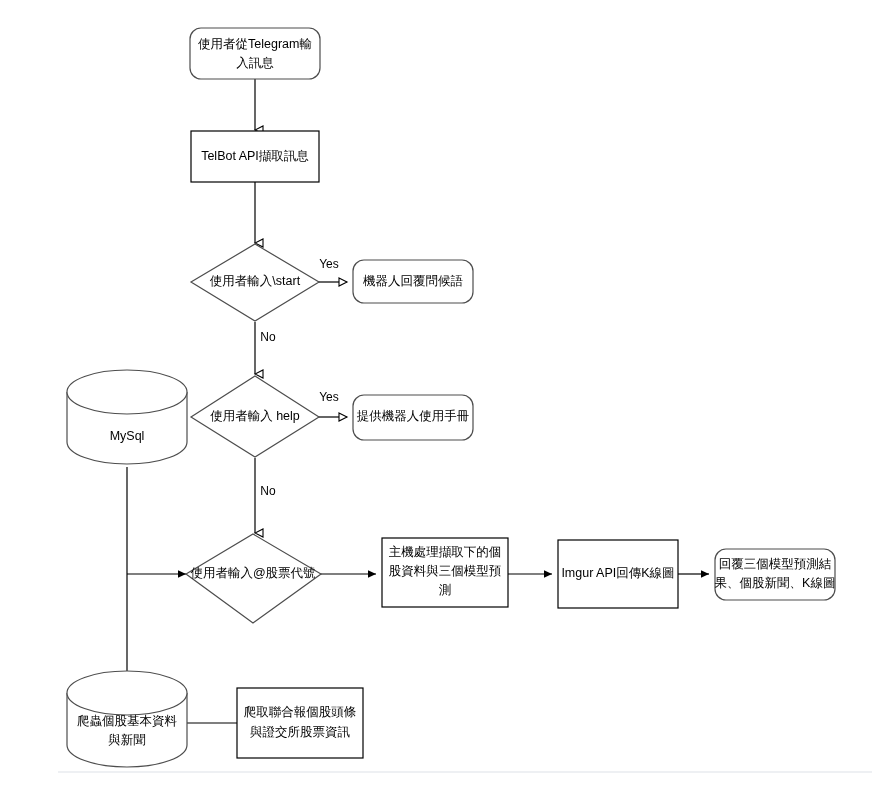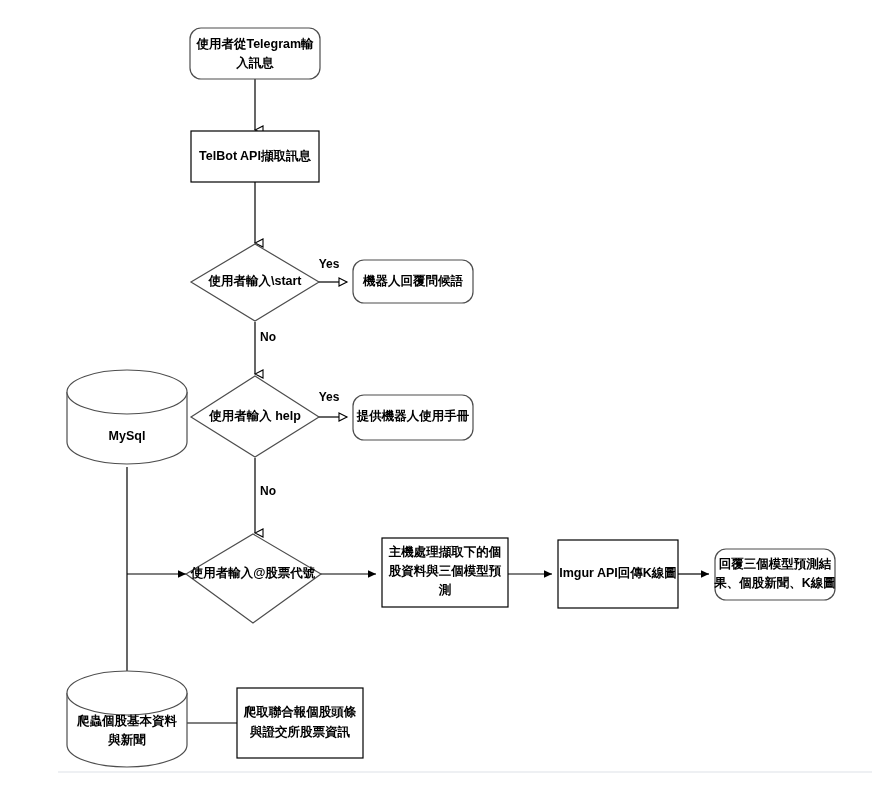--- a/index.html
+++ b/index.html
@@ -12,21 +12,20 @@
     width: 887px;
     height: 810px;
     font-family: "Liberation Sans", "DejaVu Sans", sans-serif;
     overflow: hidden;
   }
   #canvas {
     position: relative;
     width: 887px;
     height: 810px;
     background: #ffffff;
-    font-weight: bold;
   }
   #diagram {
     position: absolute;
     left: 0;
     top: 0;
   }
   .node-text {
     font-family: "Liberation Sans", "DejaVu Sans", sans-serif;
     font-size: 12.5px;
     fill: #000000;

